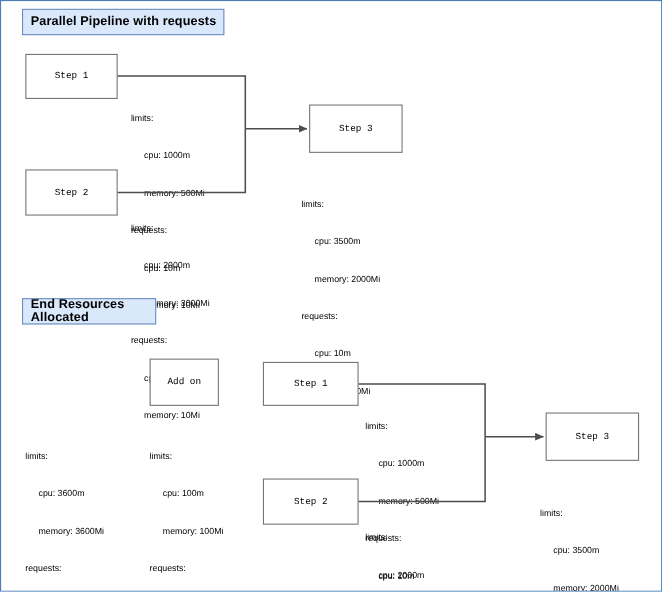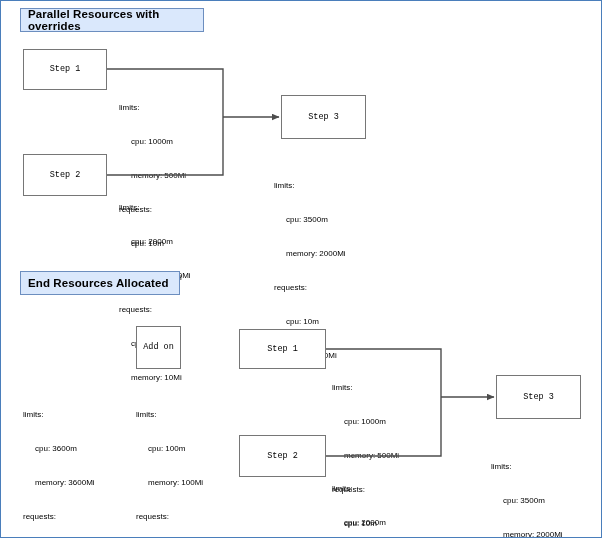--- a/index.html
+++ b/index.html
@@ -73,21 +73,21 @@
     fill: none;
     stroke-width: 1.4;
   }
 </style>
 </head>
 <body>
 
 <div id="canvas">
 
   <div class="title-box" style="left:19px; top:7px; width:184px; height:24px;">
-    <span>Parallel Resources with  overrides</span>
+    <span>Parallel Pipeline with  requests</span>
   </div>
 
   <div class="node-box" style="left:22px; top:48px; width:84px; height:41px;">
     <span>Step 1</span>
   </div>
 
   <div class="node-box" style="left:22px; top:153px; width:84px; height:42px;">
     <span>Step 2</span>
   </div>
 
@@ -115,26 +115,26 @@
 
   <div class="res-block" style="left:273px; top:156px;">
     <span class="hdr">limits:</span>
     <span class="ind">cpu: 3500m</span>
     <span class="ind">memory: 2000Mi</span>
     <span class="hdr">requests:</span>
     <span class="ind">cpu: 10m</span>
     <span class="ind">memory: 10Mi</span>
   </div>
 
-  <div class="title-box" style="left:19px; top:270px; width:160px; height:24px;">
+  <div class="title-box" style="left:19px; top:270px; width:122px; height:24px;">
     <span>End Resources Allocated</span>
   </div>
 
 
-  <div class="node-box" style="left:135px; top:325px; width:45px; height:43px;">
+  <div class="node-box" style="left:135px; top:325px; width:63px; height:43px;">
     <span>Add on</span>
   </div>
 
   <div class="node-box" style="left:238px; top:328px; width:87px; height:40px;">
     <span>Step 1</span>
   </div>
 
   <div class="node-box" style="left:238px; top:434px; width:87px; height:42px;">
     <span>Step 2</span>
   </div>

